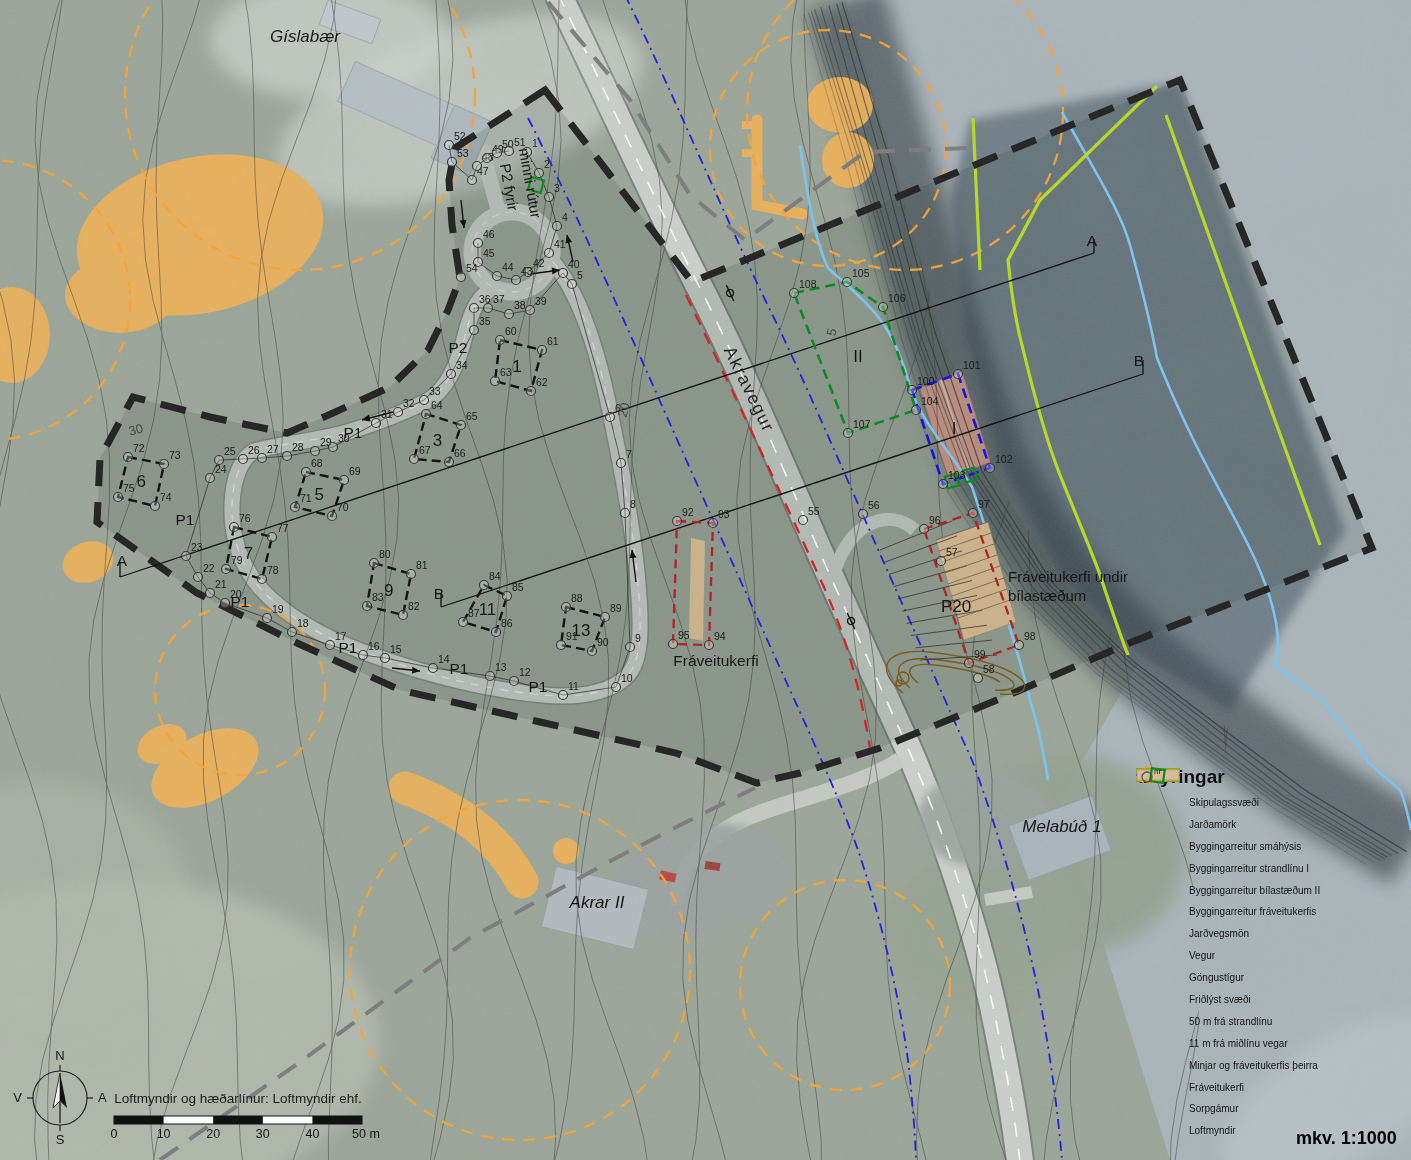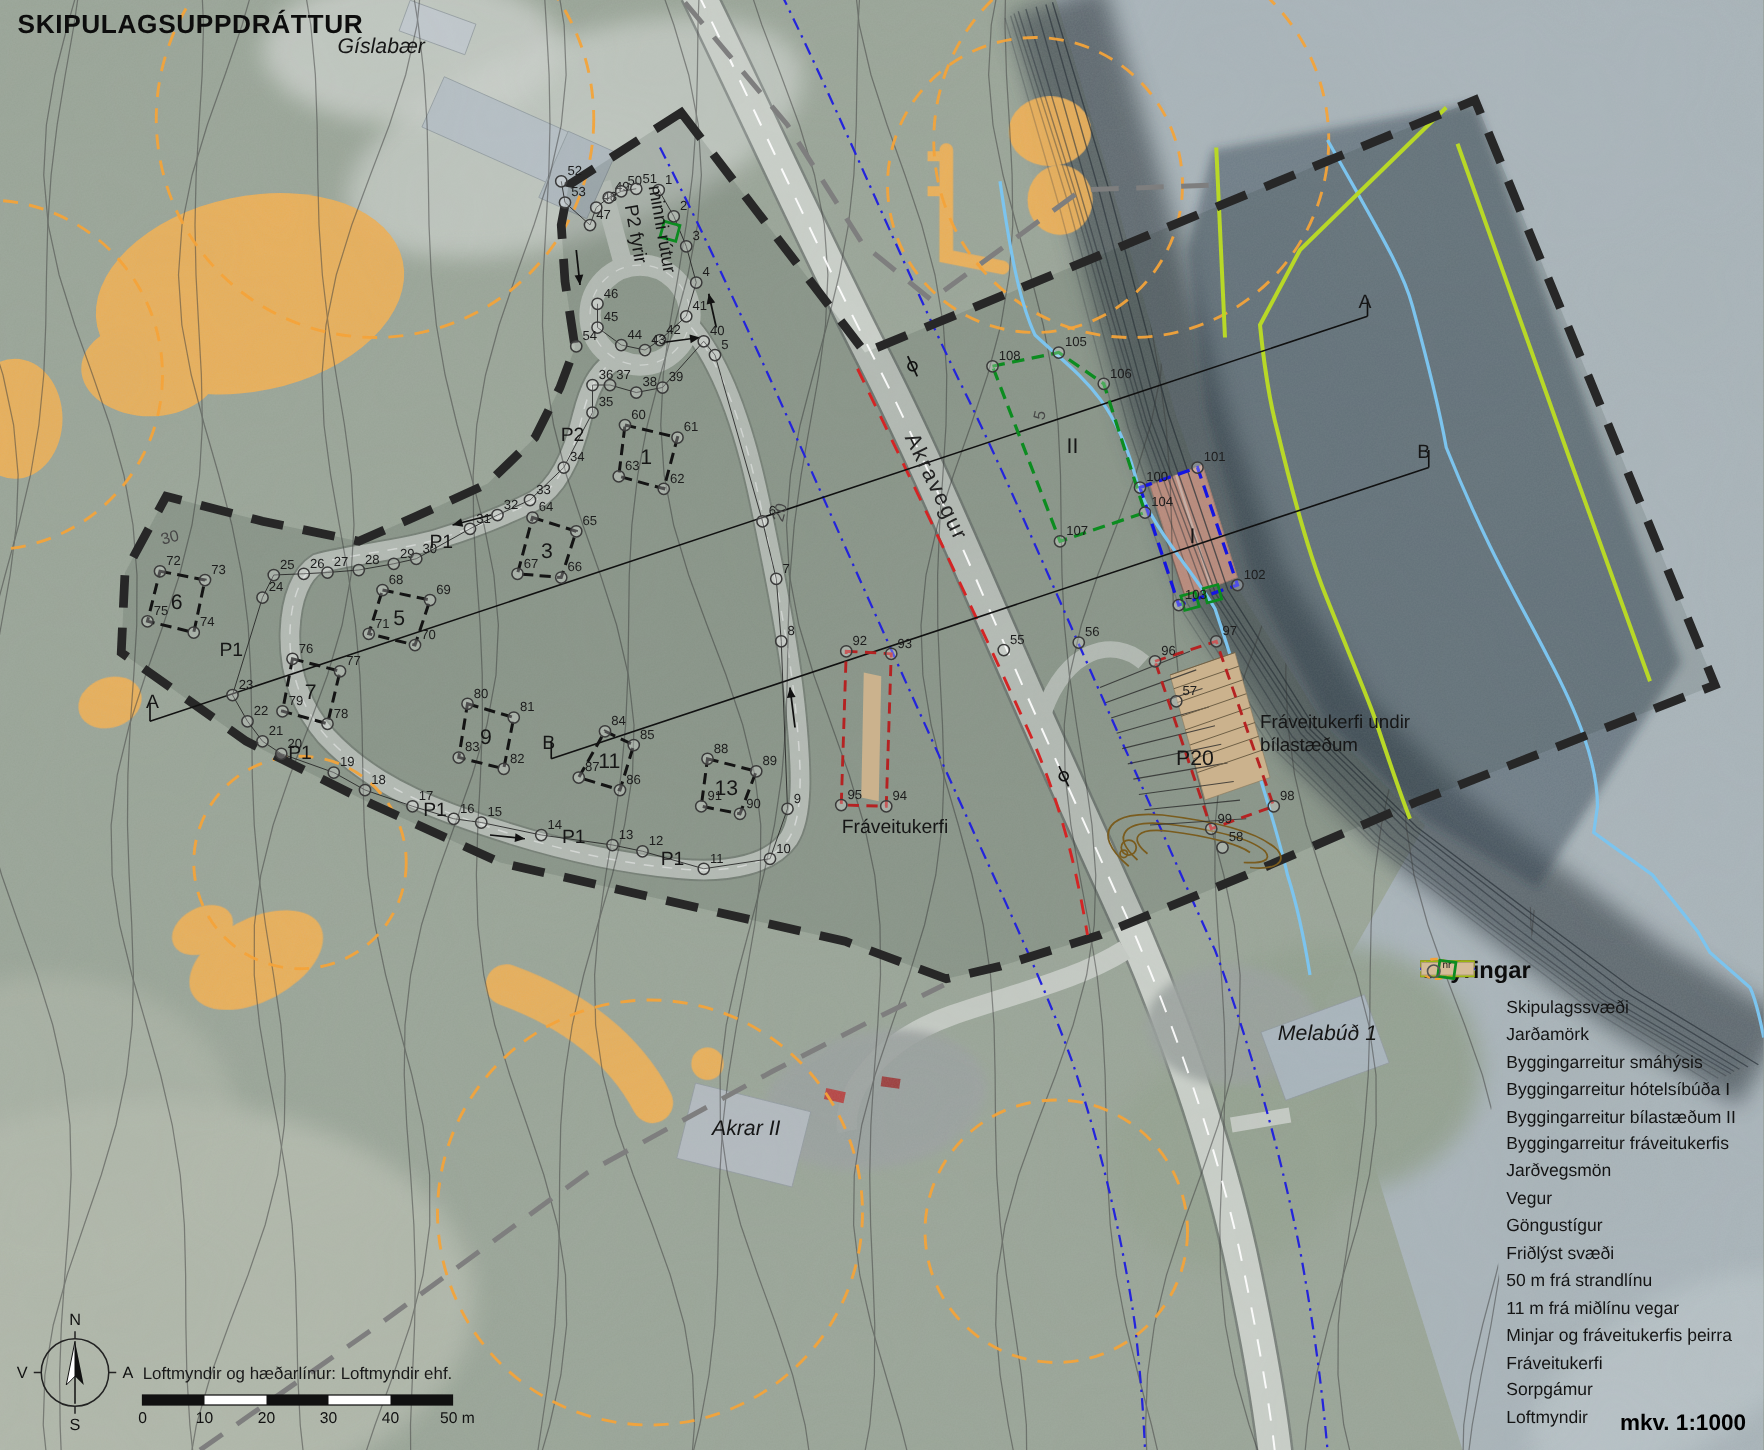--- a/index.html
+++ b/index.html
@@ -19,21 +19,21 @@
   .pt{font-size:10.5px;fill:#1d1d1d;}
   .cred{font-size:13.5px;fill:#1a1a1a;}
   .sb{font-size:12.5px;fill:#111;}
   .cmp{font-size:13px;fill:#111;}
   .map-title{position:absolute;left:14px;top:8px;font-size:21px;font-weight:bold;
              letter-spacing:.5px;color:#0d0d0d;}
   .legend{position:absolute;left:1133px;top:766px;}
   .legend-title{font-size:19px;font-weight:bold;color:#0d0d0d;margin:0 0 9px 4px;}
   .lrow{display:flex;align-items:flex-start;height:21.9px;}
   .lsym{flex:0 0 52px;width:52px;display:flex;justify-content:center;align-items:center;}
-  .llab{font-size:14px;color:#141414;margin-left:20px;white-space:nowrap;}
+  .llab{font-size:10px;color:#141414;margin-left:4px;white-space:nowrap;}
   .mkv{position:absolute;left:1296px;top:1128px;font-size:18px;font-weight:bold;color:#000000;}
 </style>
 </head>
 <body>
 
 <div class="stage">
   <svg id="map" width="1411" height="1160" viewBox="0 0 1411 1160">
       <defs>
  <filter id="soft8" x="-40%" y="-40%" width="180%" height="180%">
           <feGaussianBlur stdDeviation="9"></feGaussianBlur>
@@ -529,21 +529,20 @@
         <rect x="213.2" y="1116" width="49.6" height="8" fill="#111"></rect>
         <rect x="312.4" y="1116" width="49.6" height="8" fill="#111"></rect>
         <text class="sb" x="114" y="1138" text-anchor="middle">0</text>
         <text class="sb" x="163.6" y="1138" text-anchor="middle">10</text>
         <text class="sb" x="213.2" y="1138" text-anchor="middle">20</text>
         <text class="sb" x="262.8" y="1138" text-anchor="middle">30</text>
         <text class="sb" x="312.4" y="1138" text-anchor="middle">40</text>
         <text class="sb" x="366" y="1138" text-anchor="middle">50 m</text>
       </g>
     </svg>
-  <div class="map-title">SKIPULAGSUPPDRÁTTUR</div>
   <div class="legend">
     <div class="legend-title">Skýringar</div>
     <div id="legend-rows">
         <div class="lrow">
           <span class="lsym">
             <svg width="50" height="18" viewBox="0 0 50 18">
               <line x1="3" y1="9" x2="47" y2="9" stroke="#2f2f2f" stroke-width="7" stroke-dasharray="14,7"></line>
             </svg>
           </span>
           <span class="llab">Skipulagssvæði</span>
@@ -563,21 +562,21 @@
             </svg>
           </span>
           <span class="llab">Byggingarreitur smáhýsis</span>
         </div>
         <div class="lrow">
           <span class="lsym">
             <svg width="50" height="18" viewBox="0 0 50 18">
               <line x1="3" y1="9" x2="47" y2="9" stroke="#1515e2" stroke-width="2.6" stroke-dasharray="9,5"></line>
             </svg>
           </span>
-          <span class="llab">Byggingarreitur hótelsíbúða I</span>
+          <span class="llab">Byggingarreitur strandlínu I</span>
         </div>
         <div class="lrow">
           <span class="lsym">
             <svg width="50" height="18" viewBox="0 0 50 18">
               <line x1="3" y1="9" x2="47" y2="9" stroke="#0c8c20" stroke-width="2.6" stroke-dasharray="9,5"></line>
             </svg>
           </span>
           <span class="llab">Byggingarreitur bílastæðum II</span>
         </div>
         <div class="lrow">

